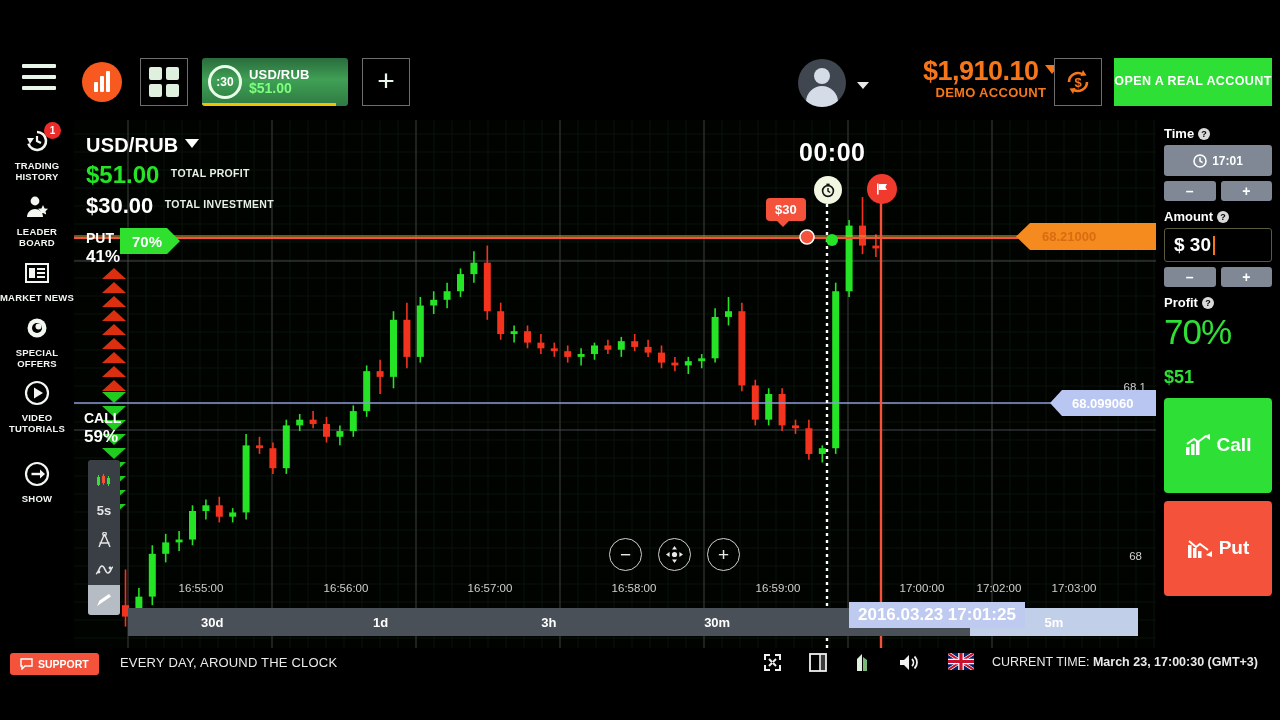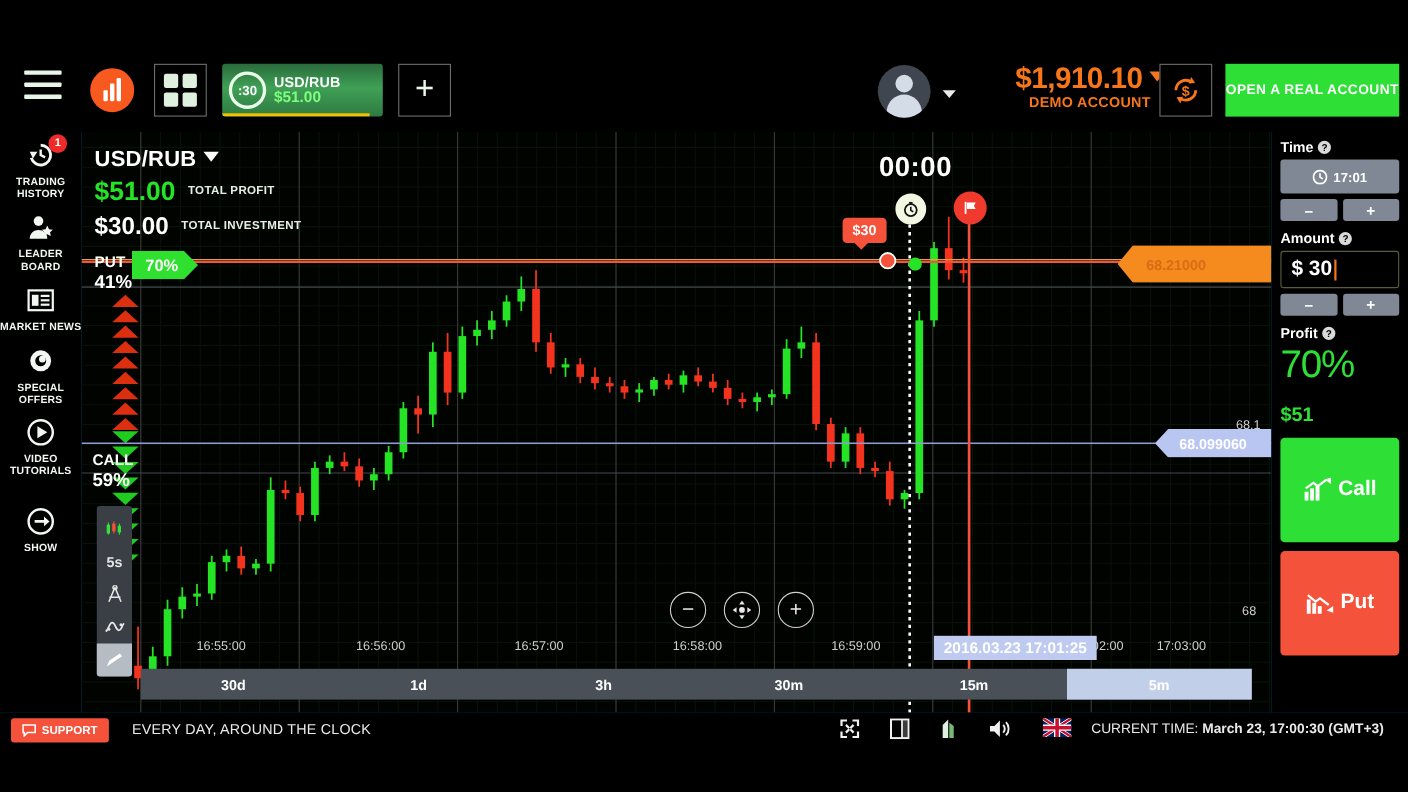--- a/index.html
+++ b/index.html
@@ -2,21 +2,21 @@
 <html><head>
 <meta charset="utf-8">
 <style>
   * { box-sizing: border-box; margin: 0; padding: 0; }
   html, body {
     width: 1280px; height: 720px;
     background: #000; overflow: hidden;
     font-family: "Liberation Sans", sans-serif;
     -webkit-font-smoothing: antialiased;
   }
-  .app { position: relative; width: 1280px; height: 720px; background: #0369a1; }
+  .app { position: relative; width: 1280px; height: 720px; background: #404040; }
 
   
   .topbar { position: absolute; left: 0; top: 0; width: 1280px; height: 120px; background: #000; }
   .hamburger { position: absolute; left: 22px; top: 64px; width: 34px; height: 26px; cursor: pointer; }
   .hamburger span { display: block; width: 34px; height: 4px; background: #e8f5e9; margin-bottom: 7px; border-radius: 1px; }
   .chart-orb { position: absolute; left: 82px; top: 62px; width: 40px; height: 40px; border-radius: 50%;
     background: #f7591f; display: flex; align-items: flex-end; justify-content: center; padding-bottom: 10px; gap: 2px; cursor: pointer; }
   .chart-orb i { display: block; width: 4px; background: #fff; border-radius: 1px; }
   .grid-btn { position: absolute; left: 140px; top: 58px; width: 48px; height: 48px; border: 1px solid #6e6e6e;
     display: flex; flex-wrap: wrap; align-content: center; justify-content: center; gap: 4px; padding: 8px; cursor: pointer; background: #000; }
@@ -84,29 +84,29 @@
   .bet-bubble { position: absolute; left: 692px; top: 78px; background: #f4523a; color: #fff; font-size: 13px;
     font-weight: bold; padding: 4px 9px; border-radius: 4px; z-index: 7; }
   .bet-bubble::after { content: ""; position: absolute; left: 10px; bottom: -6px; border-left: 7px solid transparent;
     border-right: 7px solid transparent; border-top: 7px solid #f4523a; }
 
   .clock-pin { position: absolute; left: 740px; top: 56px; width: 28px; height: 28px; border-radius: 50%;
     background: #f2f7e2; display: flex; align-items: center; justify-content: center; z-index: 8; }
   .flag-pin { position: absolute; left: 793px; top: 54px; width: 30px; height: 30px; border-radius: 50%;
     background: #f03a2e; display: flex; align-items: center; justify-content: center; z-index: 8; }
 
-  .px-tag-orange { position: absolute; left: 942px; top: 103px; height: 34px; background: #f58a1f; color: #d96c12;
+  .px-tag-orange { position: absolute; left: 942px; top: 103px; height: 27px; background: #f58a1f; color: #d96c12;
     font-size: 13px; font-weight: bold; display: flex; align-items: center; padding-left: 26px; padding-right: 12px; width: 140px;
     clip-path: polygon(14px 0, 100% 0, 100% 100%, 14px 100%, 0 50%); z-index: 7; }
   .px-tag-blue { position: absolute; left: 976px; top: 270px; height: 26px; background: #b9c6f2; color: #ffffff;
     font-size: 13px; font-weight: bold; display: flex; align-items: center; padding-left: 22px; padding-right: 10px; width: 106px;
     clip-path: polygon(12px 0, 100% 0, 100% 100%, 12px 100%, 0 50%); z-index: 7; }
   .ax-lab { position: absolute; color: #cfcfcf; font-size: 11.5px; z-index: 6; }
 
-  .tooltip-time { position: absolute; left: 775px; top: 458px; background: #bfcaf0; color: #ffffff; font-size: 14px;
+  .tooltip-time { position: absolute; left: 775px; top: 482px; background: #bfcaf0; color: #ffffff; font-size: 17px;
     font-weight: bold; padding: 3px 9px; z-index: 8; }
 
   .ztools { position: absolute; left: 535px; top: 418px; display: flex; gap: 16px; z-index: 7; }
   .zbtn { width: 33px; height: 33px; border-radius: 50%; border: 1.5px solid #cfcfcf; color: #e9e9e9;
     display: flex; align-items: center; justify-content: center; font-size: 19px; cursor: pointer; background: rgba(0,0,0,.15); }
 
   .ltools { position: absolute; left: 14px; top: 340px; width: 32px; background: #3a3f46; border-radius: 3px;
     display: flex; flex-direction: column; align-items: center; padding: 5px 0 0; z-index: 7; }
   .ltool { width: 32px; height: 30px; display: flex; align-items: center; justify-content: center;
     color: #e6e6e6; font-size: 13px; font-weight: bold; cursor: pointer; }

